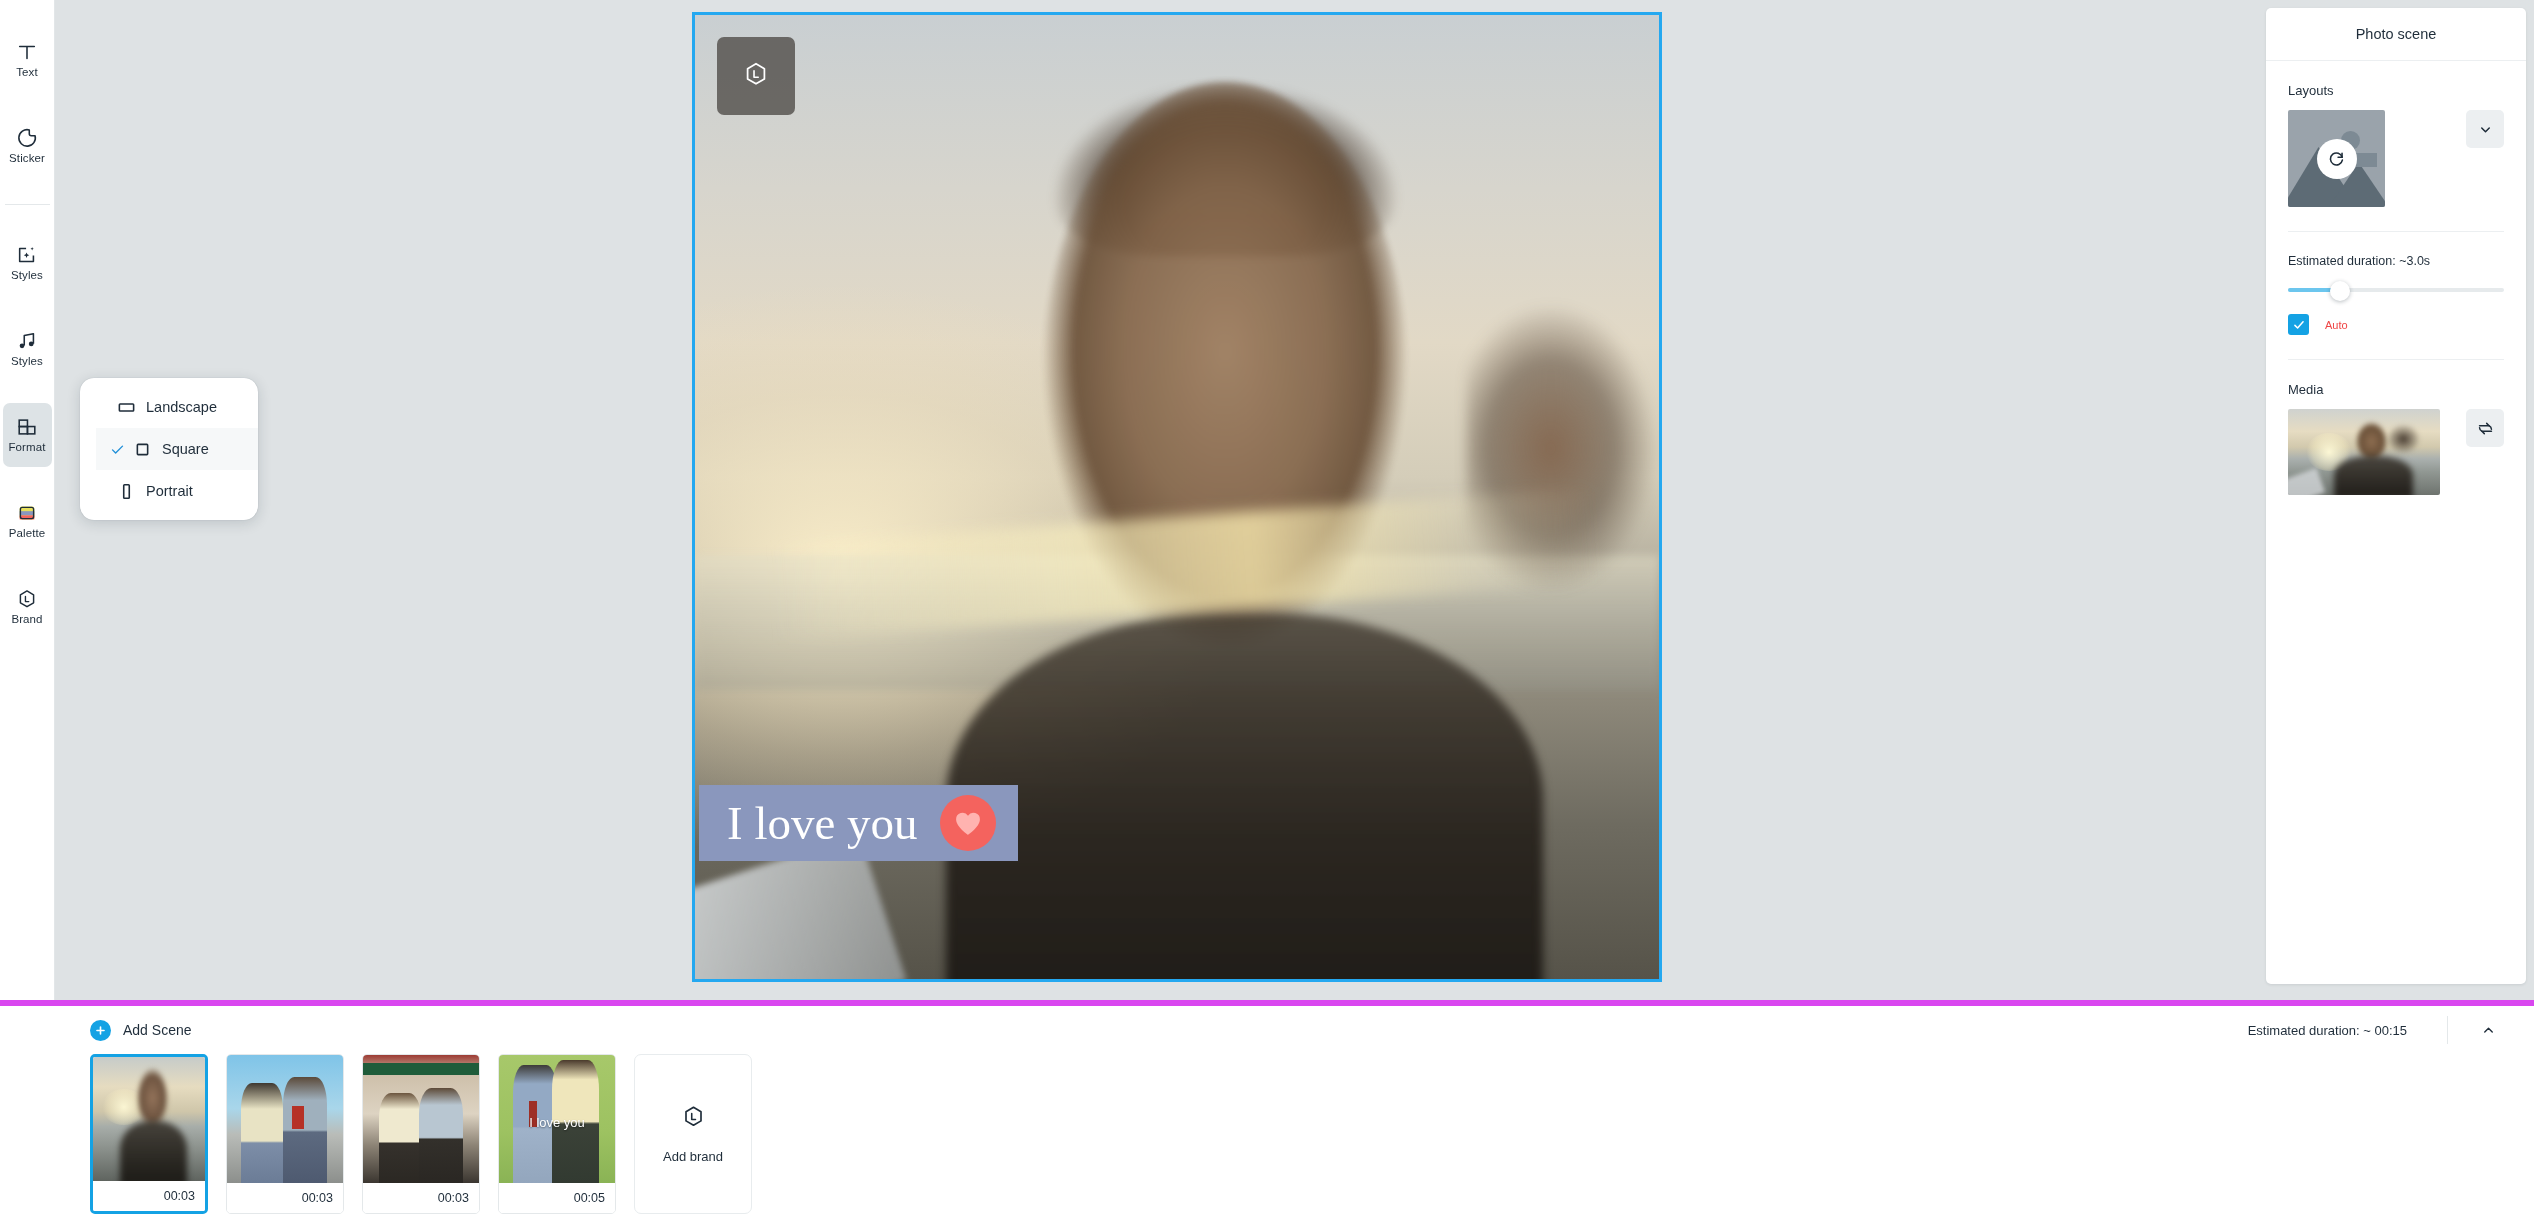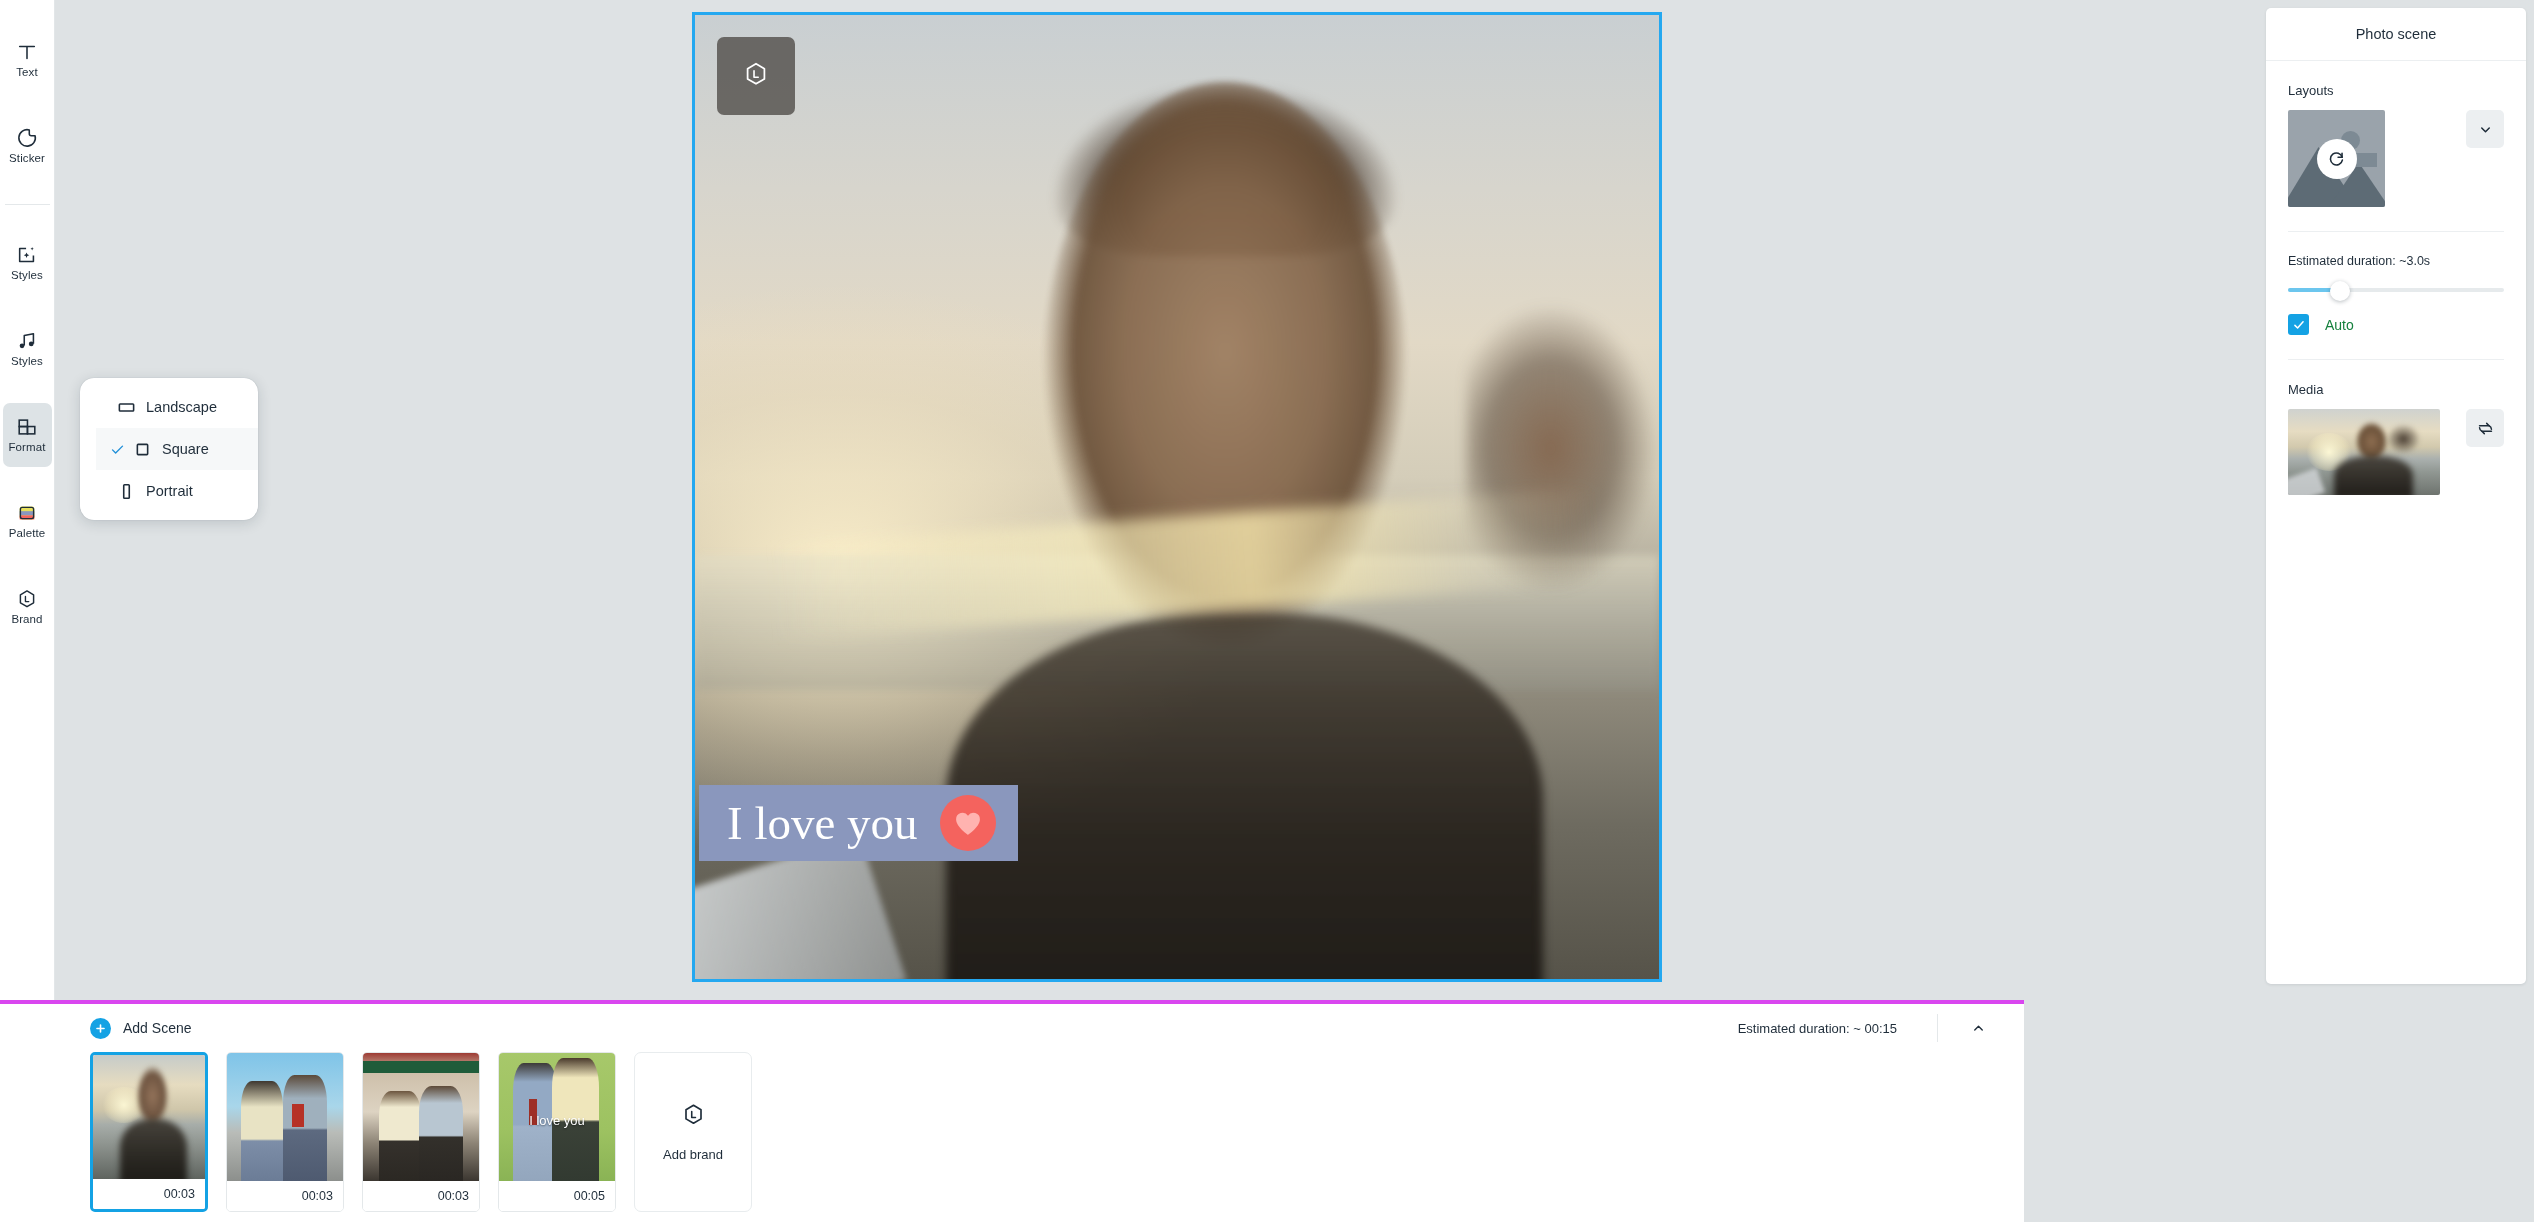--- a/index.html
+++ b/index.html
@@ -222,21 +222,21 @@
     position:absolute; left:24%; top:-1px; width:20px; height:20px;
     transform: translateX(-50%);
     border-radius:50%; background:#ffffff;
     box-shadow: 0 1px 4px rgba(20,35,50,.30);
   }
   .auto-row { display:flex; align-items:center; gap:16px; margin-top: 16px; }
   .checkbox {
     width: 21px; height: 21px; border-radius: 3px; background: #14a2e4;
     display:flex; align-items:center; justify-content:center; cursor:pointer;
   }
-  .auto-label { font-size: 14px; color: #15803d; }
+  .auto-label { font-size: 11px; color: #ef4444; }
   .media-row { display:flex; align-items:flex-start; justify-content:space-between; }
   .media-thumb {
     width: 152px; height: 86px; border-radius: 2px; overflow:hidden;
     position: relative; cursor:pointer;
     background: linear-gradient(180deg,#cfd2cf 0%, #e6dcc2 26%, #d2c9ad 44%, #aab0ae 58%, #8f9691 74%, #6e736e 100%);
   }
   .mt-sun { position:absolute; left:12%; top:28%; width:46px; height:38px; border-radius:50%;
             background: radial-gradient(circle, rgba(255,250,215,.95) 0%, rgba(255,245,200,.35) 55%, rgba(255,255,255,0) 75%); }
   .mt-head { position:absolute; left:44%; top:14%; width:22%; height:48%;
              background: radial-gradient(ellipse 50% 50% at 50% 50%, #8d6d50 0%, #6b5139 70%, rgba(90,70,50,0) 100%);
@@ -244,23 +244,23 @@
   .mt-torso { position:absolute; left:30%; top:55%; width:52%; height:50%;
               background: linear-gradient(180deg, rgba(52,45,37,.8), rgba(28,25,21,.95)); border-radius:44% 44% 0 0; filter: blur(3px); }
   .mt-arm { position:absolute; right:12%; top:18%; width:22%; height:34%;
             background: radial-gradient(ellipse 50% 50% at 45% 50%, rgba(60,48,38,.92) 0%, rgba(60,48,38,.3) 70%, rgba(0,0,0,0) 100%); filter: blur(2px); }
   .mt-board { position:absolute; left:-4%; bottom:-6%; width:26%; height:30%;
               background: rgba(210,214,216,.8); transform: rotate(-20deg); filter: blur(2px); }
 
   
   .timeline {
     position: absolute; left: 0; bottom: 0;
-    width: 2024px; height: 222px;
+    width: 2534px; height: 222px;
     background: #ffffff;
-    border-top: 4px solid #d946ef;
+    border-top: 6px solid #d946ef;
   }
   .tl-top {
     height: 48px; display:flex; align-items:center; justify-content:space-between;
     padding: 0 22px 0 90px;
   }
   .add-scene { display:flex; align-items:center; gap:12px; cursor:pointer; }
   .plus-circle {
     width:21px; height:21px; border-radius:50%; background:#14a2e4;
     display:flex; align-items:center; justify-content:center;
   }

